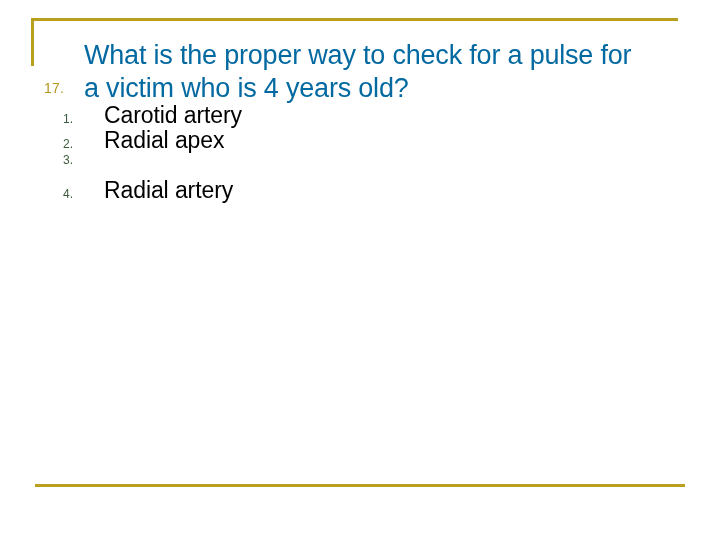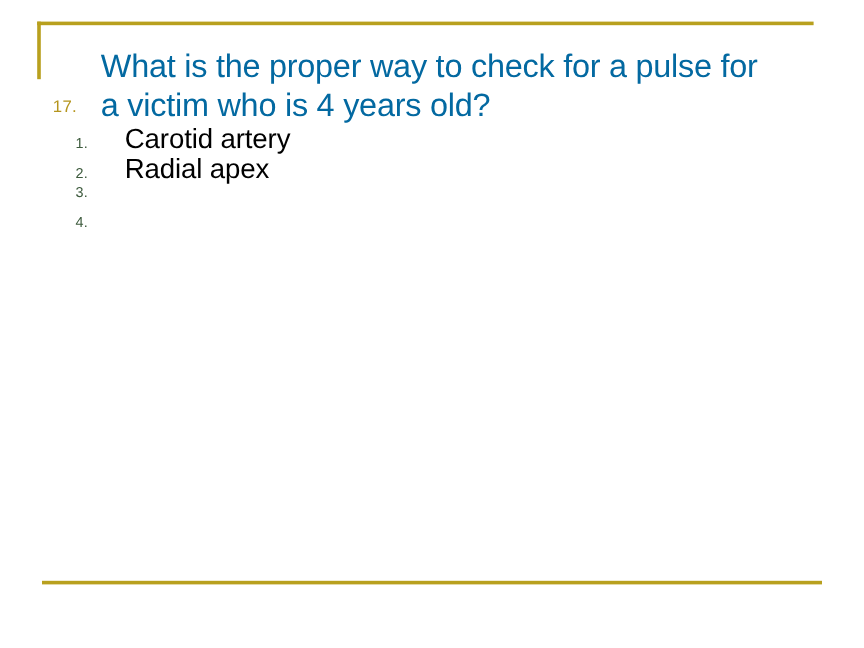--- a/index.html
+++ b/index.html
@@ -135,17 +135,18 @@
       <span class="option-number">2.</span>
       <span class="option-text">Radial apex</span>
     </div>
 
     <div class="option">
       <span class="option-number">3.</span>
     </div>
 
     <div class="option">
       <span class="option-number">4.</span>
+      <span class="option-text">Radial artery</span>
     </div>
 
   </div>
 
 </div>
 
 </body></html>

